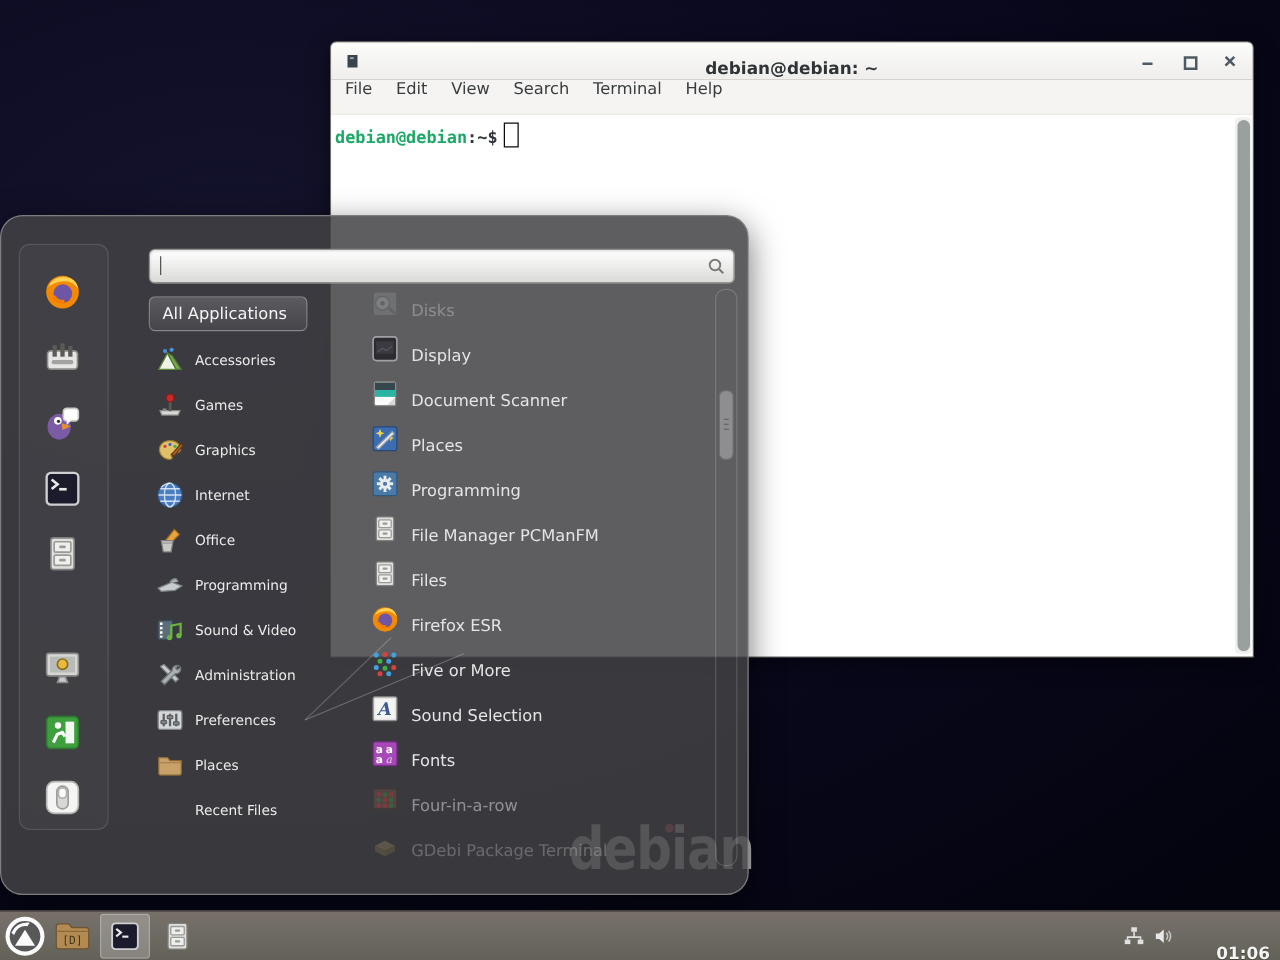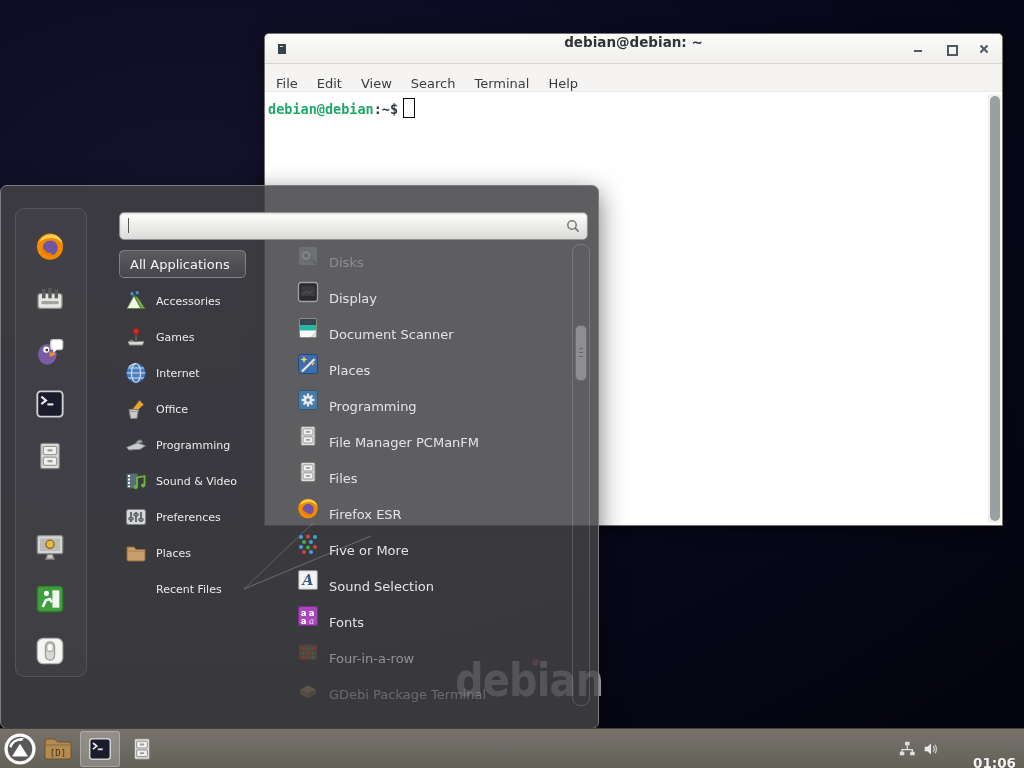--- a/index.html
+++ b/index.html
@@ -8,43 +8,43 @@
   .desktop{position:absolute;inset:0;
        background:radial-gradient(140% 120% at 18% 25%, #14132c 0%, #0a0920 38%, #04040f 78%);}
   
   .watermark{position:absolute;left:455px;top:652px;font-size:47px;font-weight:bold;color:#bfbfc3;
        letter-spacing:-1px;transform:scaleX(.85);transform-origin:left;}
   .watermark-dot{position:absolute;left:532px;top:659px;width:7px;height:7px;border-radius:50%;background:#c9353f;}
   
   .term{position:absolute;left:264px;top:33px;width:737px;height:491px;border:1px solid #73726c;
        border-radius:5px 5px 0 0;box-shadow:0 4px 16px rgba(0,0,0,.5);background:#fff;}
   .term-titlebar{position:relative;height:29px;background:linear-gradient(#fcfcfb,#efeeec);
-       border-bottom:1px solid #d6d4d1;border-radius:4px 4px 0 0;display:flex;align-items:flex-start;}
+       border-bottom:1px solid #d6d4d1;border-radius:4px 4px 0 0;display:flex;align-items:flex-end;}
   .term-appicon{position:absolute;left:13px;top:10px;width:8px;height:10px;background:#39444c;}
   .term-appicon:after{content:"";position:absolute;left:1.5px;top:1.5px;width:3px;height:1.5px;background:#cfd4d8;}
   .term-title{flex:1;text-align:center;font-size:13.5px;font-weight:bold;color:#2f3436;}
   .wbtns{position:absolute;right:12px;top:0;height:29px;display:flex;align-items:center;gap:21px;}
   .wbtn{width:12px;height:12px;position:relative;cursor:default;}
   .g-min{position:absolute;left:2px;top:7px;width:8px;height:2.5px;background:#4d5a63;}
   .g-max{position:absolute;left:2px;top:2px;width:7px;height:7px;border:2px solid #4d5a63;}
   .g-close .b1,.g-close .b2{position:absolute;left:1px;top:5px;width:10px;height:2.2px;background:#4d5a63;}
   .g-close .b1{transform:rotate(45deg);} .g-close .b2{transform:rotate(-45deg);}
-  .term-menubar{height:27px;background:#f5f4f2;display:flex;align-items:flex-end;padding-left:11px;gap:19px;
+  .term-menubar{height:27px;background:#f5f4f2;display:flex;align-items:flex-start;padding-left:11px;gap:19px;
        font-size:13px;color:#3a3d3f;border-bottom:1px solid #eceae7;}
   .term-menubar span{cursor:default;}
   .term-body{position:relative;height:calc(100% - 58px);background:#fff;}
   .prompt{position:absolute;left:3px;top:6px;font-family:"DejaVu Sans Mono",monospace;font-size:13.5px;
        font-weight:bold;white-space:pre;}
   .p-user{color:#1da868;} .p-path{color:#30353a;}
   .cursor-box{display:inline-block;width:10px;height:18px;border:1.5px solid #0a0a0a;vertical-align:-4px;margin-left:5px;}
   .term-scroll{position:absolute;right:1px;top:2px;bottom:2px;width:13px;background:#f1f0ee;border-radius:3px;}
   .term-thumb{position:absolute;left:1.5px;right:1.5px;top:2px;bottom:2px;background:#99a09f;border-radius:6px;}
   
-  .menu{position:absolute;left:0;top:185px;width:597px;height:542px;background:rgba(66,66,68,0.85);
-       border:1px solid #7e7e81;border-radius:7px;box-shadow:0 8px 26px rgba(0,0,0,.55);}
+  .menu{position:absolute;left:0;top:172px;width:597px;height:542px;background:rgba(66,66,68,0.85);
+       border:1px solid #7e7e81;border-radius:18px;box-shadow:0 8px 26px rgba(0,0,0,.55);}
   .fav-box{position:absolute;left:14px;top:22px;width:70px;height:467px;border:1px solid rgba(255,255,255,.11);
        background:rgba(255,255,255,.035);border-radius:9px;}
   .fav-ic{position:absolute;left:33px;width:32px;height:32px;cursor:pointer;}
   .fav-ic svg{width:32px;height:32px;}
   .searchwrap{position:absolute;left:118px;top:26px;width:467px;height:26px;border:1px solid #8f8f8f;
        border-radius:5px;background:linear-gradient(#ffffff,#dadad8);box-shadow:inset 0 1px 2px rgba(0,0,0,.15);}
   .searchwrap input{position:absolute;inset:0;border:none;background:transparent;outline:none;
        font-size:13px;padding:0 26px 0 9px;color:#333;}
   .caret{position:absolute;left:8px;top:5px;width:1px;height:15px;background:#555;}
   .mag{position:absolute;right:6px;top:5px;width:16px;height:16px;}
@@ -211,20 +211,30 @@
           <div class="ic"><svg viewBox="0 0 24 24">
               <path d="M4 16.5 h16 l-1.5 3.5 h-13z" fill="#d8d8d6" stroke="#8a8a88"></path>
               <rect x="11" y="8" width="2.2" height="9" fill="#5a5a58"></rect>
               <circle cx="12.1" cy="6.3" r="3.1" fill="#c92a2a" stroke="#8c1c1c"></circle>
               <rect x="6.2" y="14.8" width="3" height="1.8" fill="#8a8a88"></rect>
             </svg></div>
           <span class="lbl">Games</span>
         </div>
         <div class="cat-row">
           <div class="ic"><svg viewBox="0 0 24 24">
+              <path d="M12 4.5 C5.8 4.5 2.8 9 3.7 13.3 C4.7 17.8 9 19.8 12.4 19.4 C14 19.2 14 18 13.2 17 C12.2 15.8 13 14.2 15 14.2 L17.8 14.2 C19.8 14.2 20.8 12.3 20.3 10.2 C19.3 6.4 16.4 4.5 12 4.5 Z" fill="#e0c068" stroke="#9a7d2e"></path>
+              <circle cx="8" cy="9" r="1.3" fill="#cc4444"></circle>
+              <circle cx="12" cy="7.5" r="1.3" fill="#4466cc"></circle>
+              <circle cx="16" cy="9" r="1.3" fill="#44aa55"></circle>
+              <path d="M13.5 15.5 L20.8 6.8 L22.3 8.3 L15.5 16.8 Z" fill="#b06030" stroke="#6a3a18"></path>
+            </svg></div>
+          <span class="lbl">Graphics</span>
+        </div>
+        <div class="cat-row">
+          <div class="ic"><svg viewBox="0 0 24 24">
               <circle cx="12" cy="12" r="9.5" fill="#4a7ec2" stroke="#2f5a93"></circle>
               <ellipse cx="12" cy="12" rx="4.5" ry="9.5" fill="none" stroke="#cfe0f2" stroke-width="1.1"></ellipse>
               <path d="M2.8 12 h18.4 M4.2 7 h15.6 M4.2 17 h15.6" stroke="#cfe0f2" stroke-width="1.1"></path>
               <path d="M5 6 q3-3.4 7-3.4" stroke="#ffffff" stroke-width="1.3" fill="none" opacity=".7"></path>
             </svg></div>
           <span class="lbl">Internet</span>
         </div>
         <div class="cat-row">
           <div class="ic"><svg viewBox="0 0 24 24">
               <path d="M15.5 3.5 L19.5 7.5 L10.5 16.5 L7 17 L7.5 13.5 Z" fill="#e8a33c" stroke="#9a6a1c"></path>
@@ -245,20 +255,27 @@
               <rect x="2.5" y="4.5" width="11.5" height="15" rx="1" fill="#5a6e7a" stroke="#3a4a54"></rect>
               <rect x="4" y="6" width="2" height="2" fill="#fff"></rect>
               <rect x="4" y="9.5" width="2" height="2" fill="#fff"></rect>
               <rect x="4" y="13" width="2" height="2" fill="#fff"></rect>
               <rect x="4" y="16.5" width="2" height="1.6" fill="#fff"></rect>
               <path d="M13 18 V8.5 L20.5 7 V16.5" stroke="#6cb33f" stroke-width="1.8" fill="none"></path>
               <circle cx="11.6" cy="18" r="2.1" fill="#6cb33f"></circle>
               <circle cx="19.1" cy="16.5" r="2.1" fill="#6cb33f"></circle>
             </svg></div>
           <span class="lbl">Sound &amp; Video</span>
+        </div>
+        <div class="cat-row">
+          <div class="ic"><svg viewBox="0 0 24 24">
+              <path d="M4.5 5 l2.8-1.4 11.5 11.5 -2.3 2.3 -11.5-11.5z" fill="#c9ccce" stroke="#7d8284"></path>
+              <path d="M19 4.5 a4 4 0 0 0-5.3 3.9 L5 17 l2.6 2.6 8.6-8.6 a4 4 0 0 0 4.2-5.3 l-2.4 2.3 -1.6-1.6z" fill="#aab0b3" stroke="#70767a"></path>
+            </svg></div>
+          <span class="lbl">Administration</span>
         </div>
         <div class="cat-row">
           <div class="ic"><svg viewBox="0 0 24 24">
               <rect x="2.5" y="4.5" width="19" height="15" rx="2" fill="#d4d6d8" stroke="#7f8486"></rect>
               <rect x="6.1" y="7" width="1.8" height="10" fill="#5a5f62"></rect>
               <rect x="11.1" y="7" width="1.8" height="10" fill="#5a5f62"></rect>
               <rect x="16.1" y="7" width="1.8" height="10" fill="#5a5f62"></rect>
               <rect x="4.8" y="12.5" width="4.4" height="2.4" rx=".6" fill="#84898d" stroke="#5a5f62"></rect>
               <rect x="9.8" y="8.5" width="4.4" height="2.4" rx=".6" fill="#84898d" stroke="#5a5f62"></rect>
               <rect x="14.8" y="13.5" width="4.4" height="2.4" rx=".6" fill="#84898d" stroke="#5a5f62"></rect>

